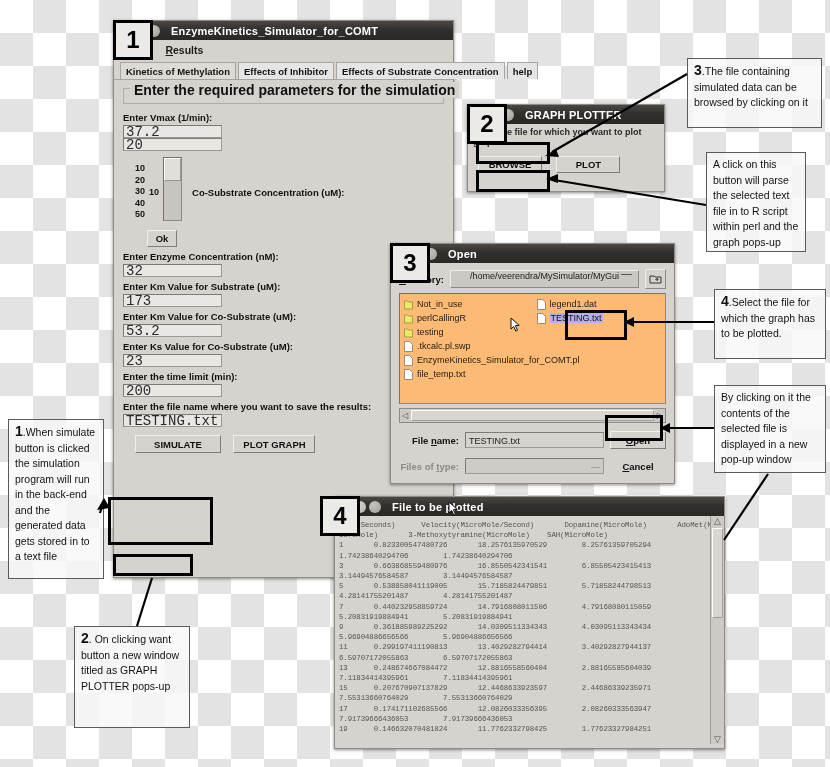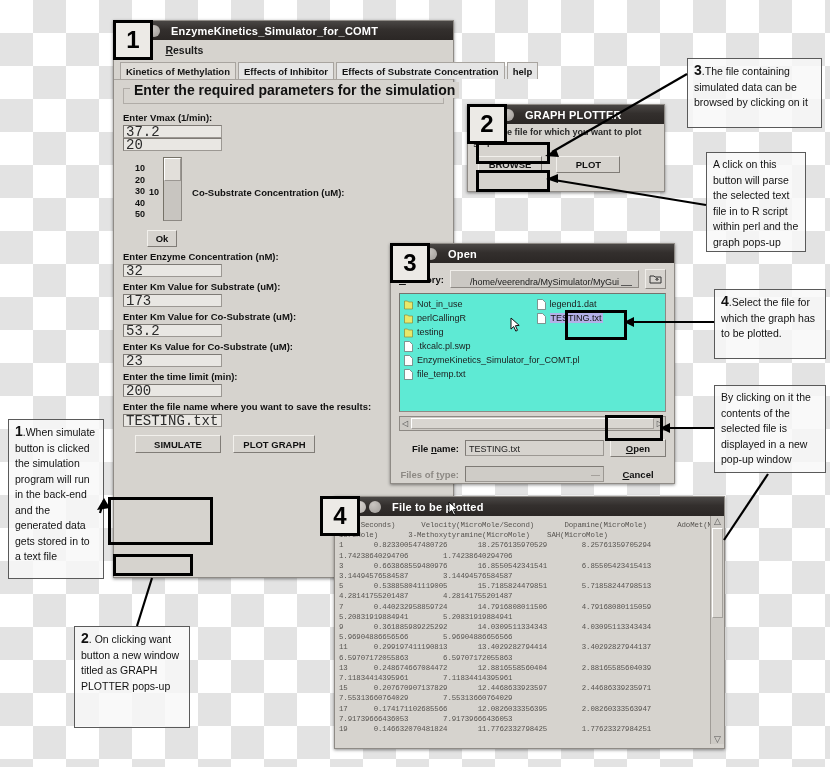--- a/index.html
+++ b/index.html
@@ -65,29 +65,29 @@
 
   
   #plotwin{left:467px;top:104px;width:196px;height:86px;border:1px solid #8f8b86;}
   .gp-text{font-size:9px;font-weight:bold;color:#2a2a2a;padding:3px 0 2px 5px;}
 
   
   #openwin{left:390px;top:243px;width:283px;height:239px;border:1px solid #8f8b86;}
   .dirrow{display:flex;align-items:center;padding:6px 8px 4px 8px;gap:6px;}
   .dirlabel{font-size:9.5px;font-weight:bold;color:#111;}
   .combo{flex:1;height:16px;background:#cbc8c3;border:1px solid #8d8984;
-         border-top-color:#f0eeea;border-left-color:#f0eeea;display:flex;align-items:flex-end;
+         border-top-color:#f0eeea;border-left-color:#f0eeea;display:flex;align-items:flex-start;
          justify-content:center;position:relative;font-size:9px;color:#1c1c1c;}
   .combo .dash{position:absolute;right:6px;font-size:11px;color:#333;line-height:5px;}
   .updir{width:19px;height:18px;background:#d6d3ce;border:1px solid #8d8984;
          border-top-color:#f0eeea;border-left-color:#f0eeea;display:flex;
          align-items:center;justify-content:center;}
-  .filelist{margin:0 8px;height:102px;background:#5eead4;border:1px solid #8d8984;
+  .filelist{margin:0 8px;height:102px;background:#fdba74;border:1px solid #8d8984;
             border-top-color:#76726d;border-left-color:#76726d;position:relative;
-            display:flex;padding:3px 0 12px 0;overflow:hidden;}
+            display:flex;padding:3px 0 4px 0;overflow:hidden;}
   .fl-col{width:50%;box-sizing:border-box;padding-left:4px;}
   .fitem{display:flex;align-items:center;gap:4px;font-size:9px;color:#1c1c1c;height:14px;}
   .fitem .nm{white-space:nowrap;}
   .fitem.sel .nm{background:#b3b0e8;color:#111;padding:0 1px;}
   .ico{width:9px;height:11px;flex:0 0 auto;}
   .hscroll{margin:4px 8px 0 8px;height:13px;background:#cdcac5;border:1px solid #8d8984;
            display:flex;align-items:center;justify-content:space-between;}
   .hs-arrow{font-size:8px;color:#4a4a4a;padding:0 2px;}
   .hs-thumb{flex:1;height:9px;background:#d9d6d1;border:1px solid #a39f9a;
             border-top-color:#fff;border-left-color:#fff;margin:0 1px;}

